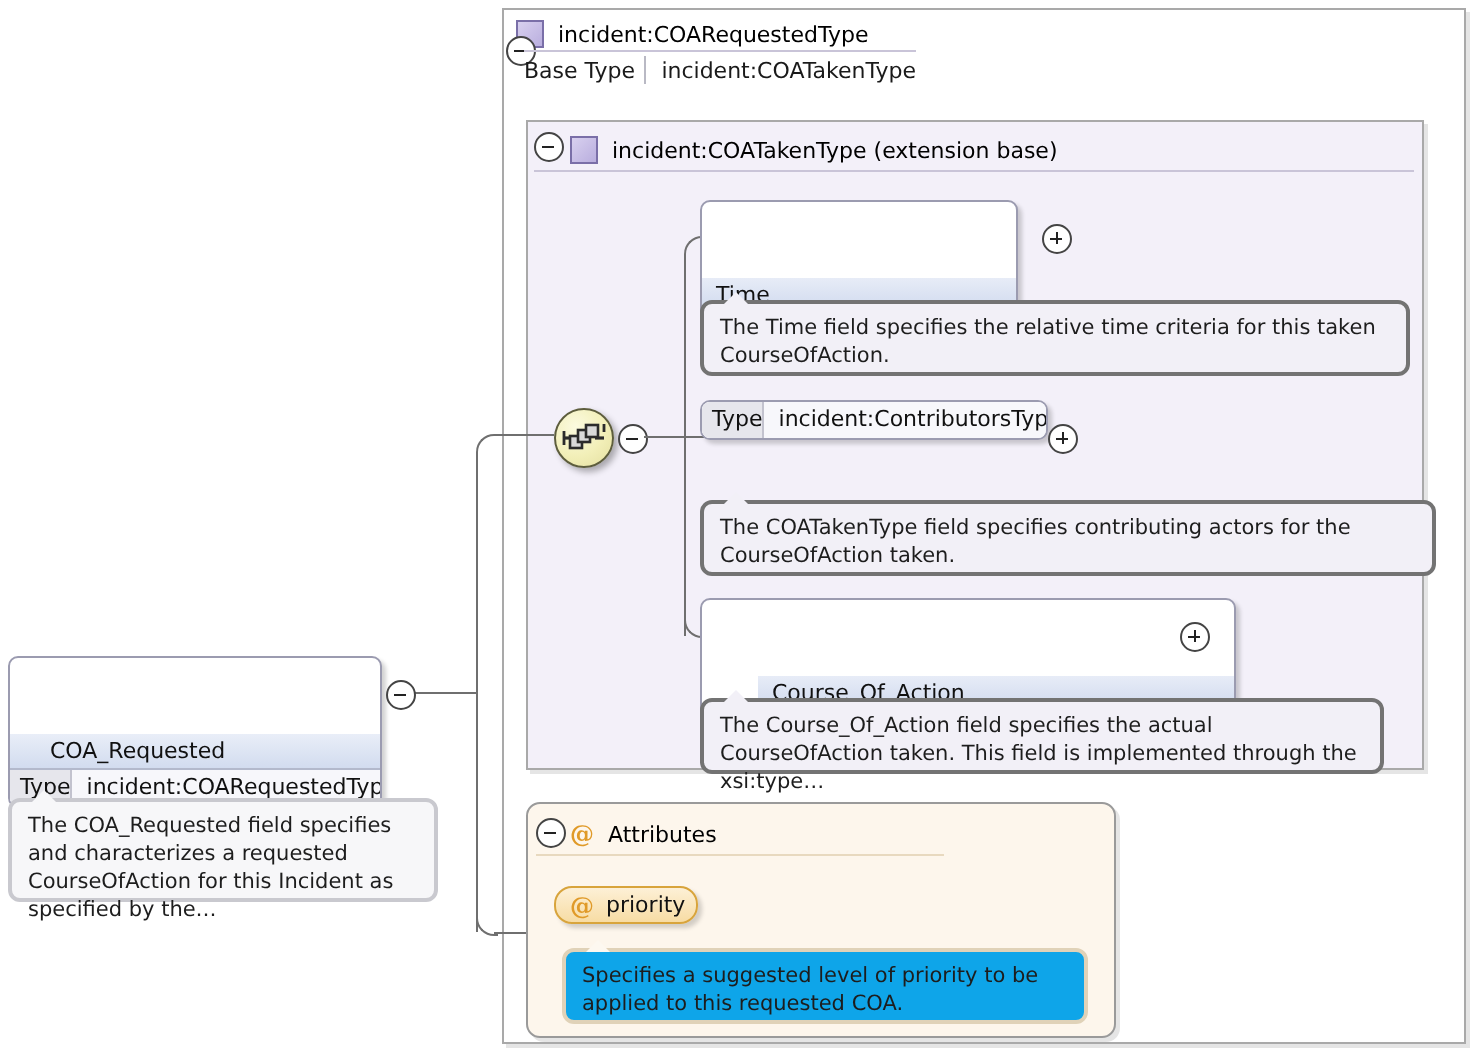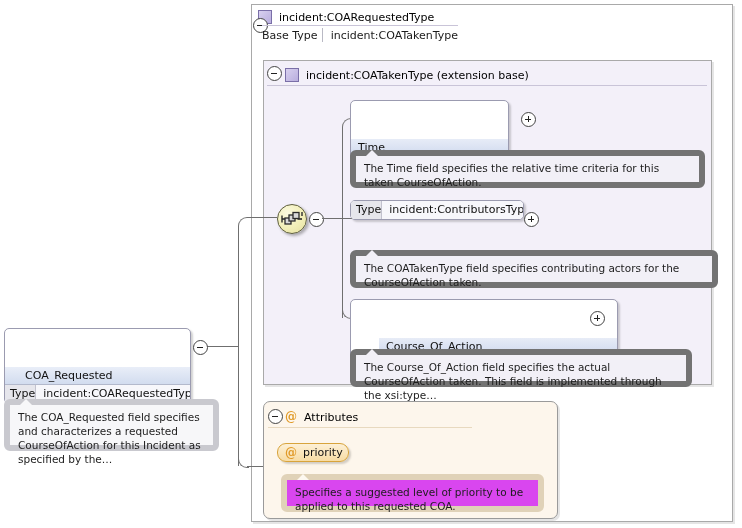--- a/index.html
+++ b/index.html
@@ -166,35 +166,35 @@
   .attr-pill .ptext {
     font-size: 11px;
     color: #111;
     padding-left: 6px;
     text-align: right;
   }
 
   
   .doc {
     position: absolute;
-    border: 6px solid #737373;
+    border: 2px solid #737373;
     border-radius: 6px;
     background: #f2f0f7;
     font-size: 10.5px;
     line-height: 14px;
     color: #1d1d1d;
     padding: 5px 8px 4px 8px;
     box-sizing: border-box;
   }
   .doc.plain {
     background: #f7f7f9;
     border-color: #c9c9cf;
   }
   .doc.warm {
-    background: #d946ef;
+    background: #0ea5e9;
     border-color: #e0d2b8;
   }
   
   .doc .notch {
     position: absolute;
     top: -6px; left: 10px;
     width: 12px; height: 6px;
     overflow: hidden;
   }
   .doc .notch::before {

